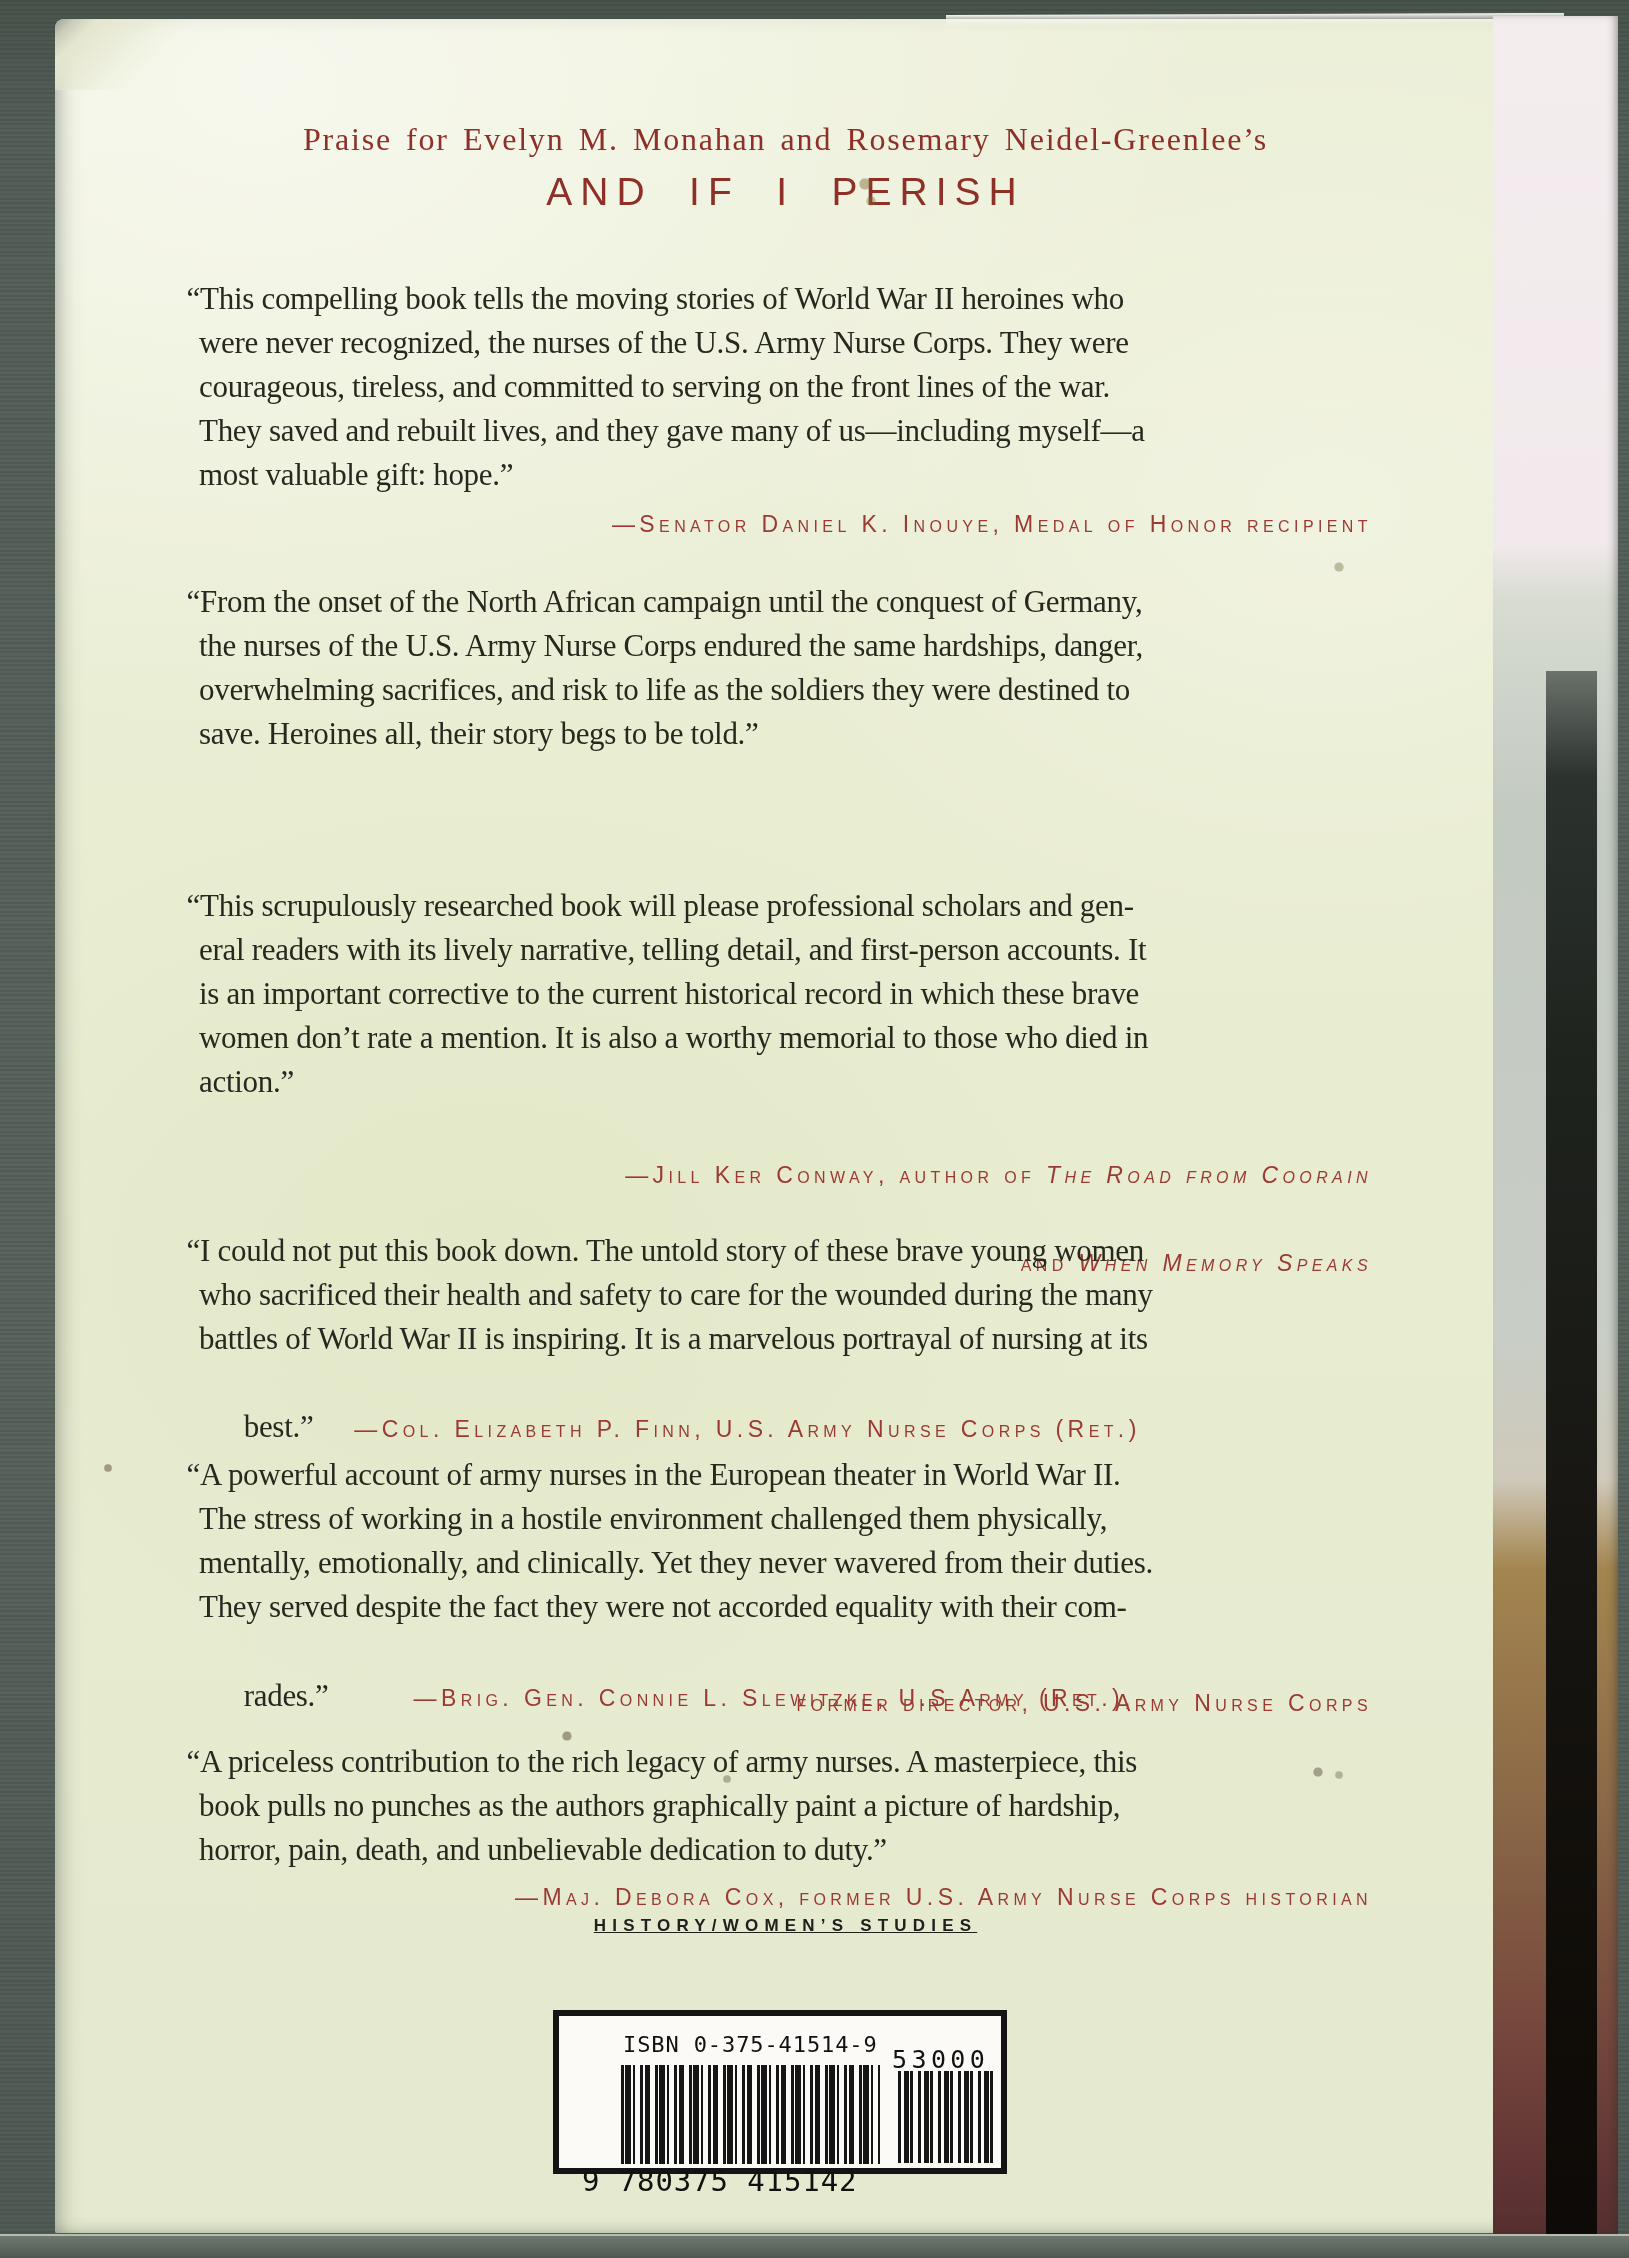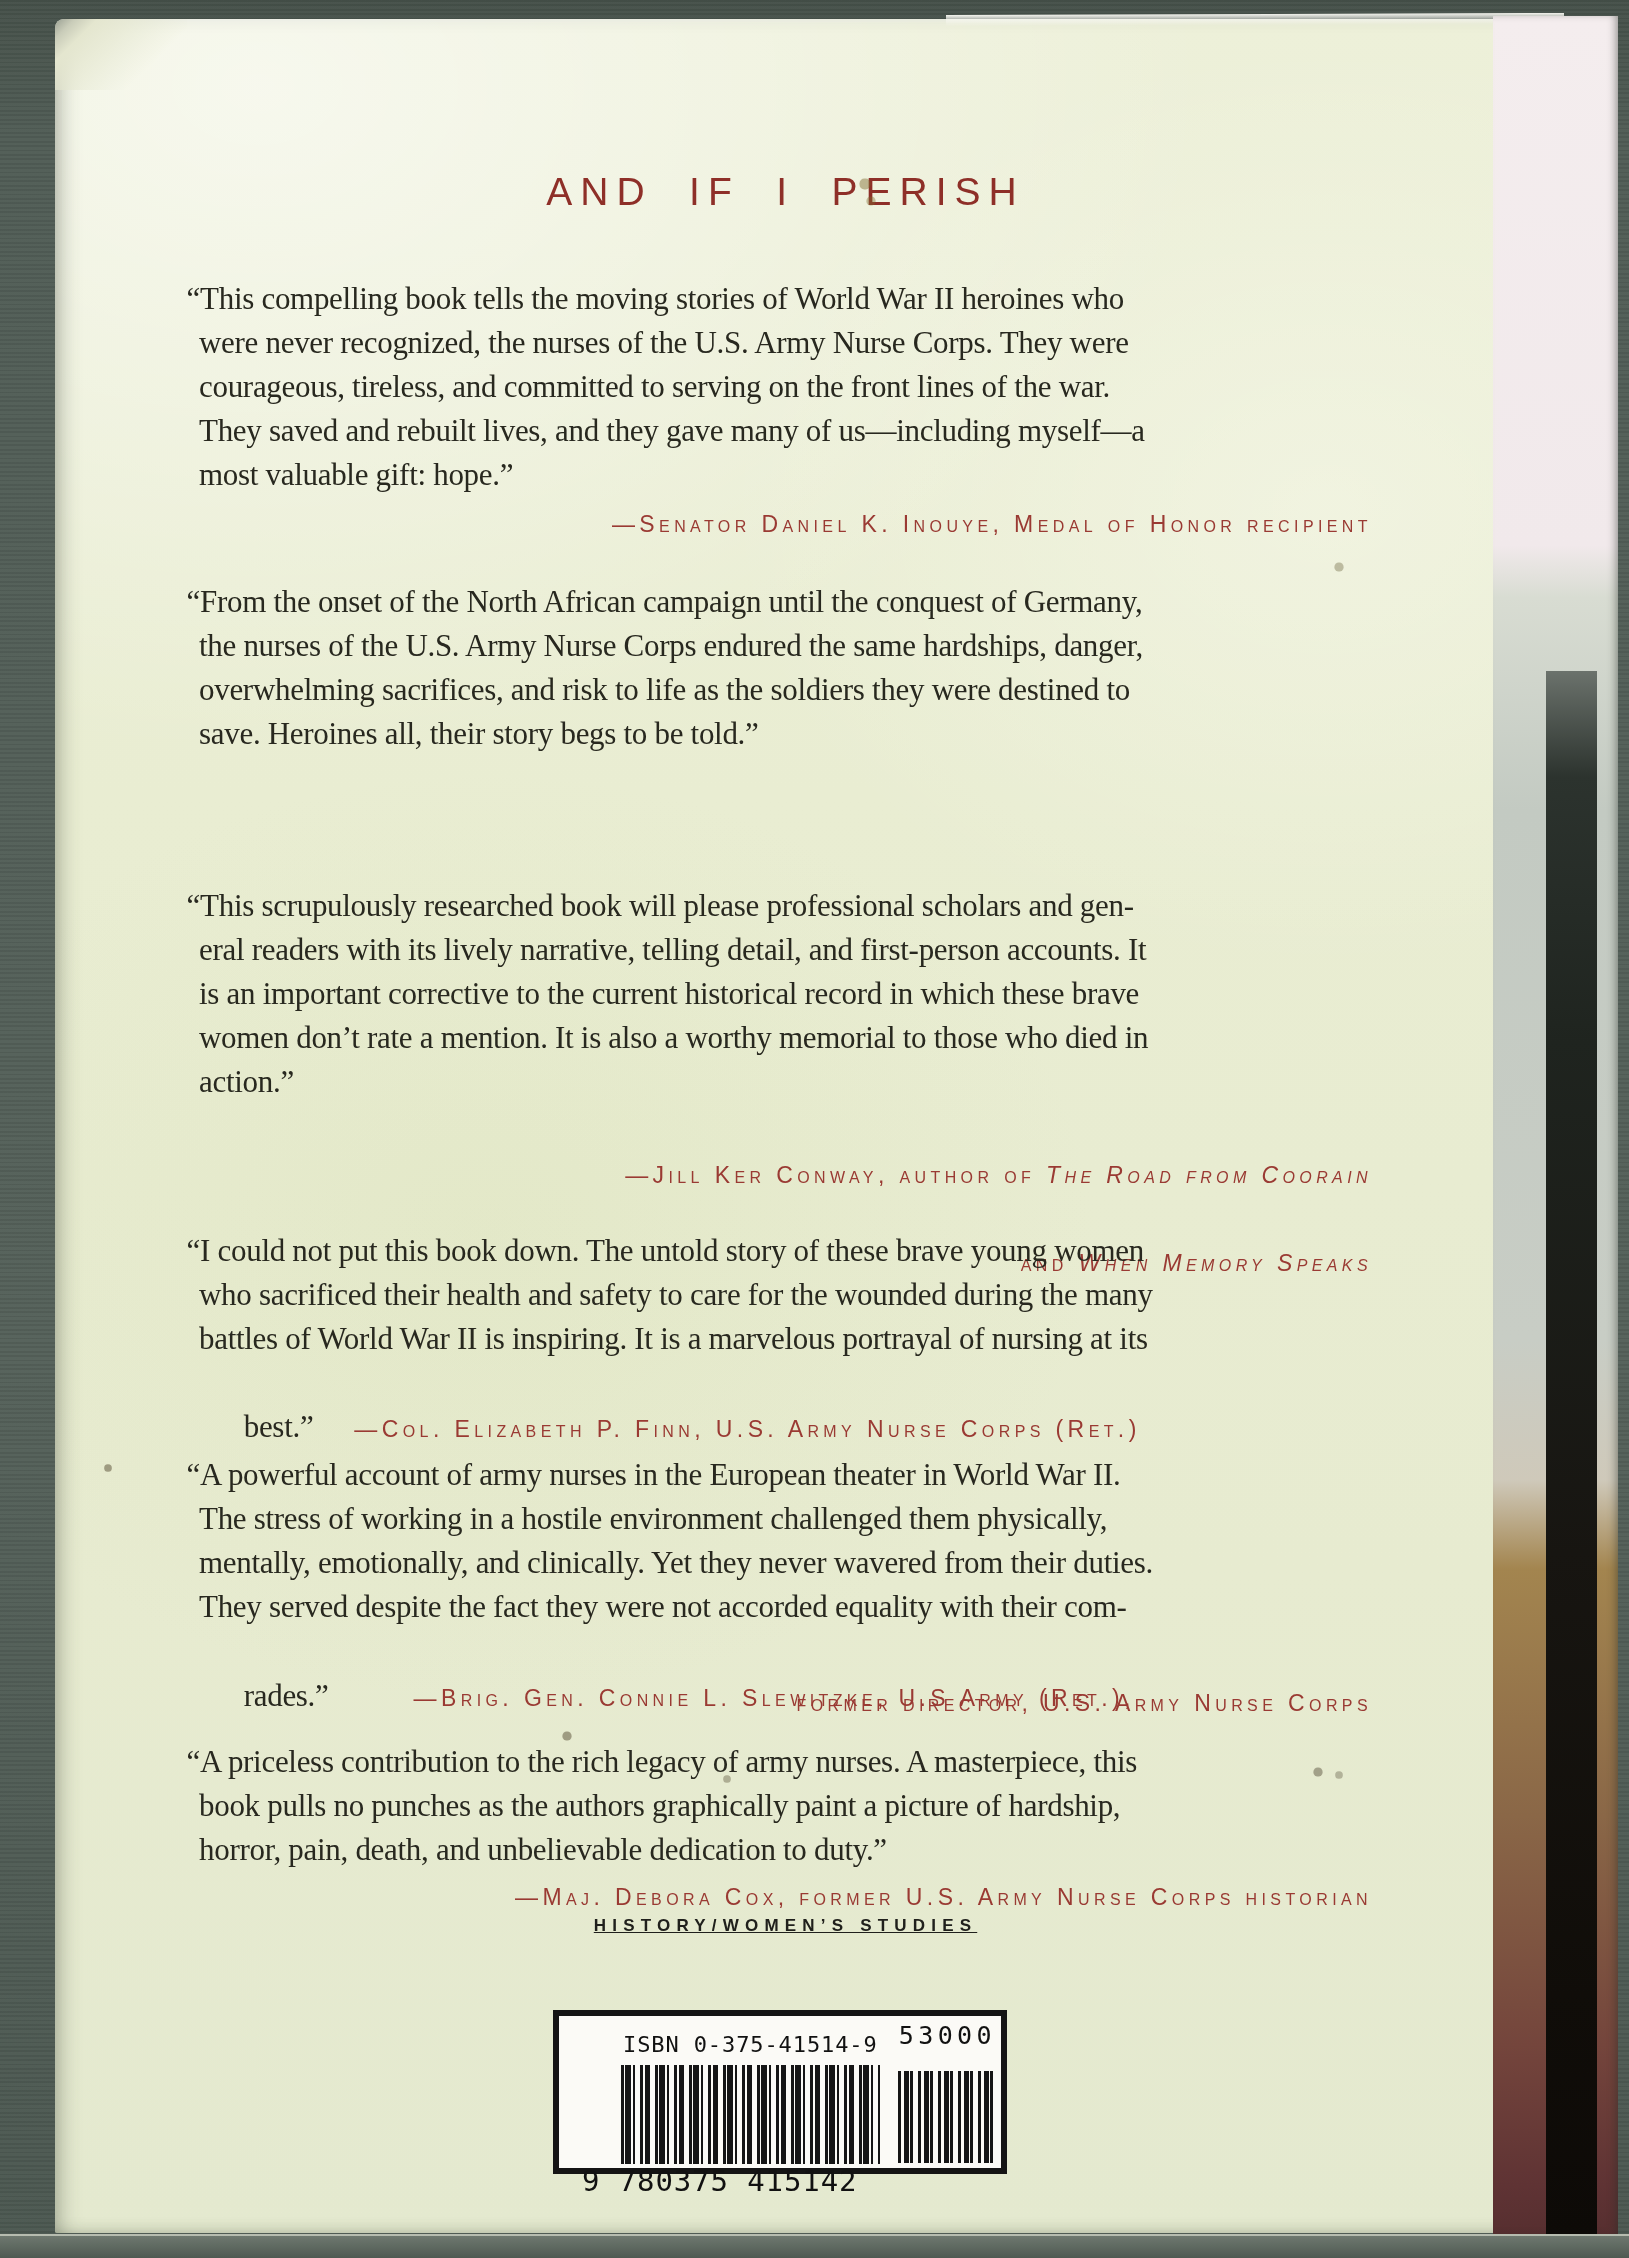--- a/index.html
+++ b/index.html
@@ -70,21 +70,21 @@
         font:22px/25px "DejaVu Sans Mono",monospace;letter-spacing:0.9px;}
   .bars-main{position:absolute;left:62px;top:49px;width:259px;height:99px;
         background:repeating-linear-gradient(90deg,
           #151515 0 2.6px, #fbfaf6 2.6px 4.4px,
           #151515 4.4px 9.7px, #fbfaf6 9.7px 12.4px,
           #151515 12.4px 14px, #fbfaf6 14px 19.4px,
           #151515 19.4px 22px, #fbfaf6 22px 24px,
           #151515 24px 29px, #fbfaf6 29px 34px);}
   .ean{position:absolute;left:23px;top:148px;color:#111;
         font:29px/34px "DejaVu Sans Mono",monospace;letter-spacing:0.9px;}
-  .price{position:absolute;left:333px;top:7px;width:104px;text-align:right;color:#111;
+  .price{position:absolute;left:333px;top:31px;width:104px;text-align:left;color:#111;
         font:25px/26.5px "DejaVu Sans Mono",monospace;letter-spacing:4.4px;}
   .bars-addon{position:absolute;left:339px;top:55px;width:95px;height:92px;
         background:repeating-linear-gradient(90deg,
           #151515 0 2.6px, #fbfaf6 2.6px 6.2px,
           #151515 6.2px 10.6px, #fbfaf6 10.6px 12.4px,
           #151515 12.4px 15px, #fbfaf6 15px 20px);}
 
   
   .specks{position:absolute;left:0;top:0;width:3.5px;height:3.5px;border-radius:50%;
         box-shadow: 863px 182px 0 3.5px rgba(125,105,45,.45),
@@ -98,20 +98,21 @@
 </style>
 </head>
 <body>
 
 <div class="scene">
 
   <div class="cover">
     <div class="corner-fold"></div>
     <div class="top-sliver"></div>
 
+    <div class="tblock praise-header">Praise for Evelyn M. Monahan and Rosemary Neidel-Greenlee’s</div>
     <div class="tblock book-title">AND IF I PERISH</div>
 
     <div class="tblock quote" style="top:258px">“This compelling book tells the moving stories of World War II heroines who
 were never recognized, the nurses of the U.S. Army Nurse Corps. They were
 courageous, tireless, and committed to serving on the front lines of the war.
 They saved and rebuilt lives, and they gave many of us—including myself—a
 most valuable gift: hope.”</div>
     <div class="tblock attr attr-right" style="top:483px">—Senator Daniel K. Inouye, Medal of Honor recipient</div>
 
     <div class="tblock quote" style="top:561px">“From the onset of the North African campaign until the conquest of Germany,

